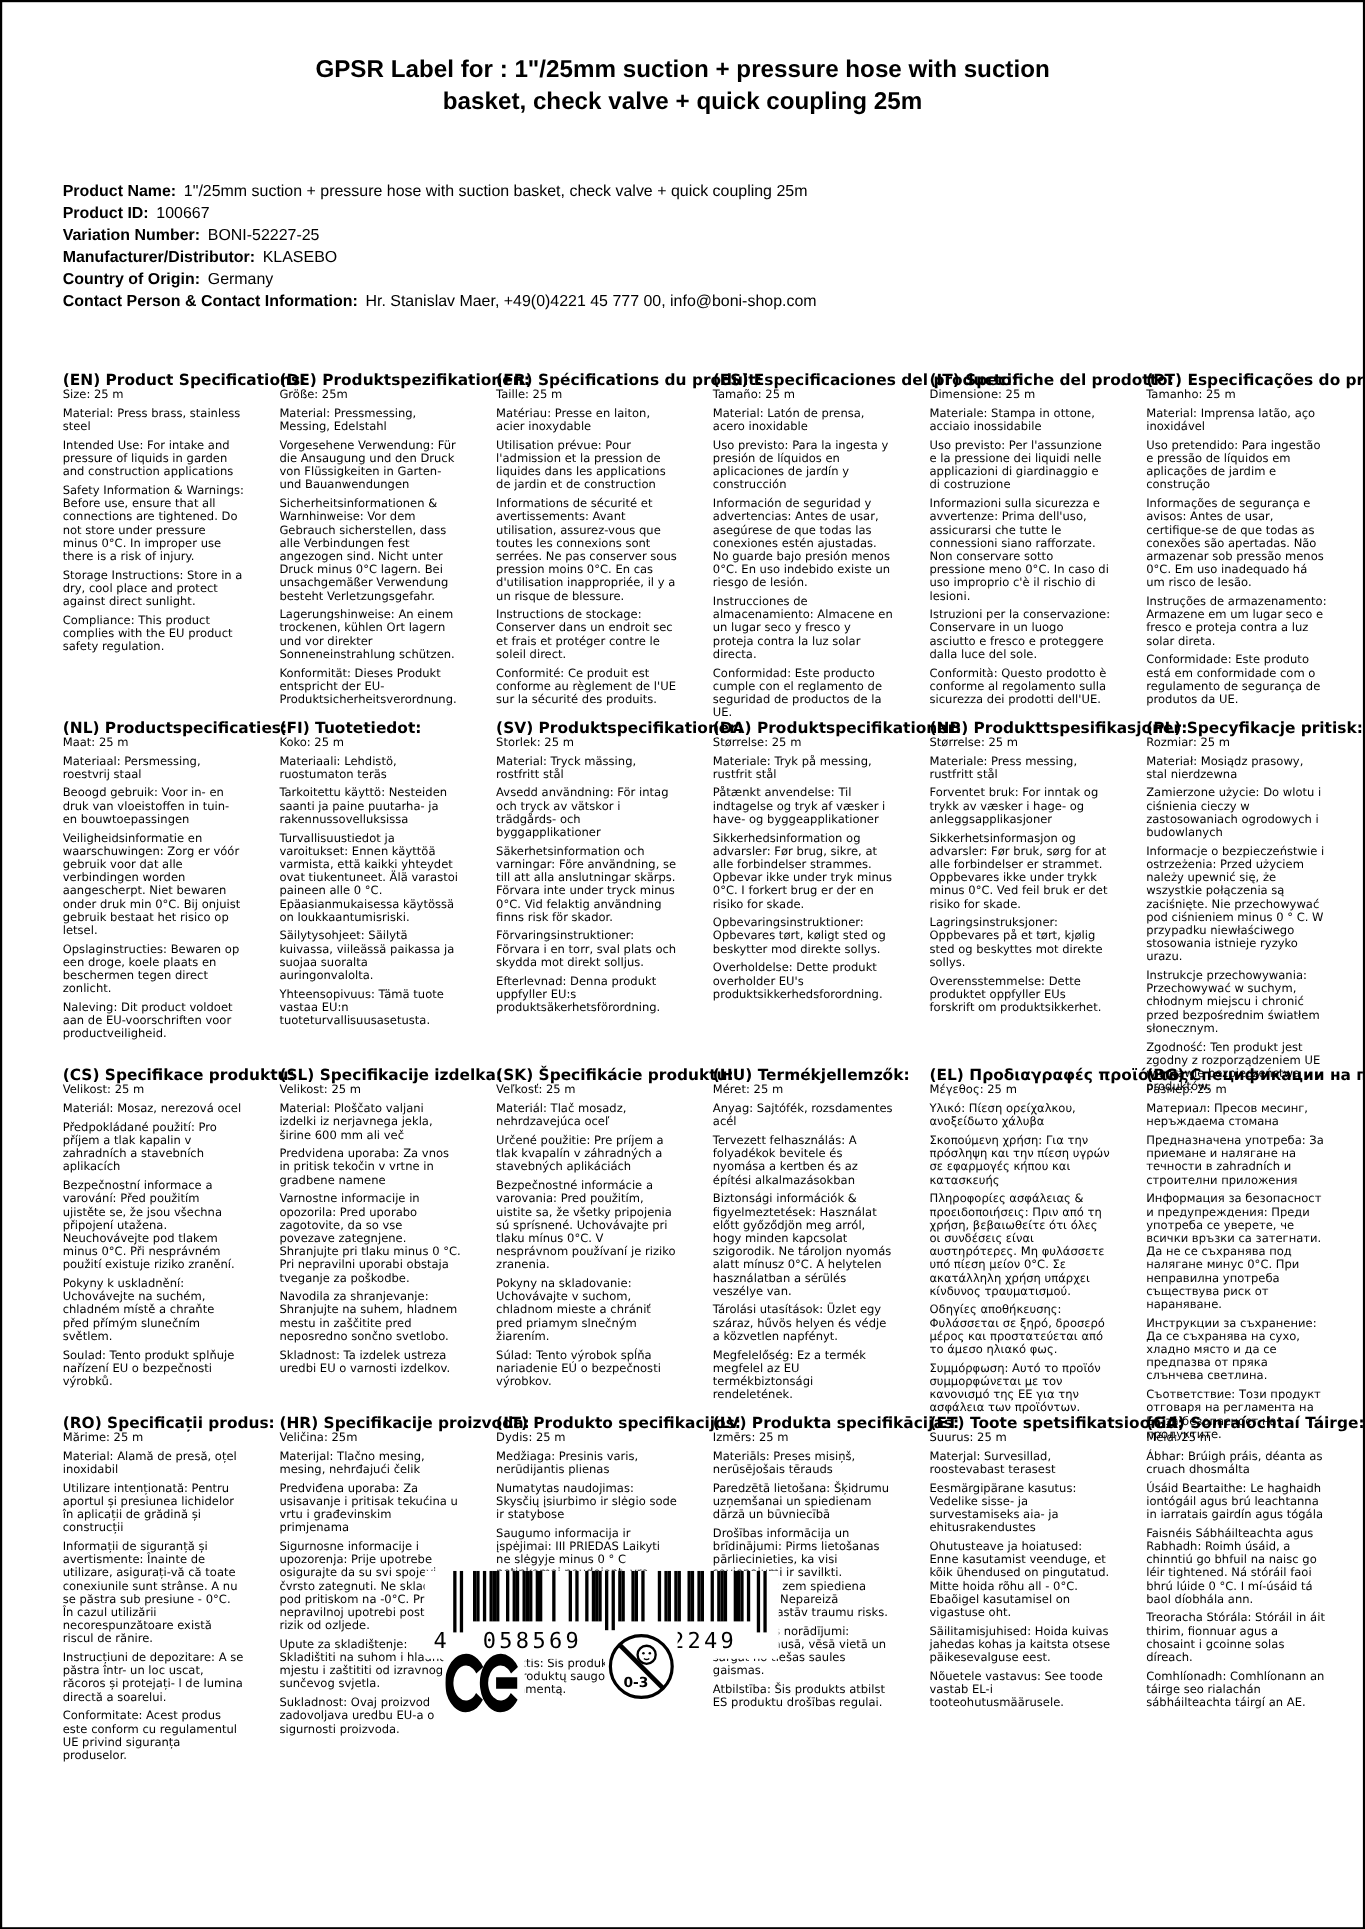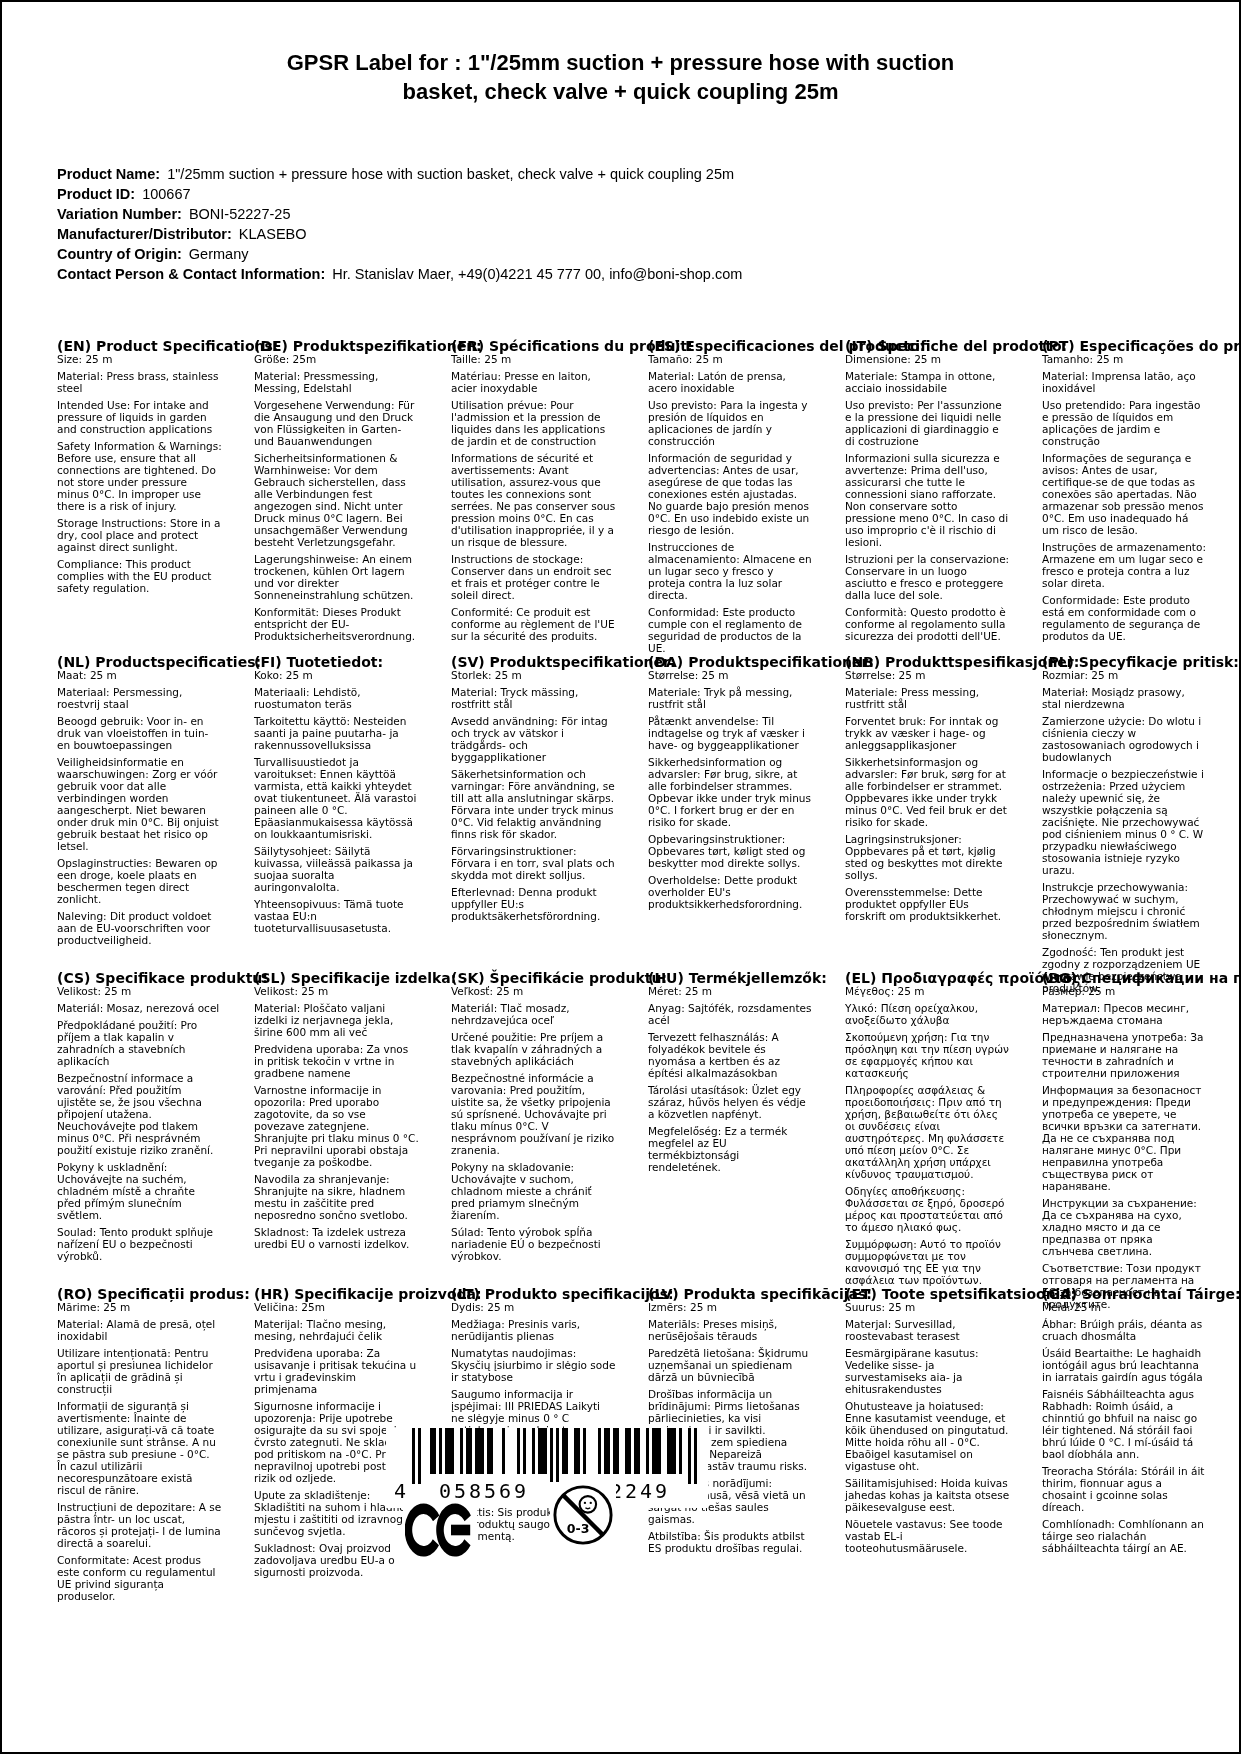--- a/index.html
+++ b/index.html
@@ -177,37 +177,38 @@
         <p class="spec-par">Bezpečnostní informace a varování: Před použitím ujistěte se, že jsou všechna připojení utažena. Neuchovávejte pod tlakem minus 0°C. Při nesprávném použití existuje riziko zranění.</p>
         <p class="spec-par">Pokyny k uskladnění: Uchovávejte na suchém, chladném místě a chraňte před přímým slunečním světlem.</p>
         <p class="spec-par">Soulad: Tento produkt splňuje nařízení EU o bezpečnosti výrobků.</p>
       </div>
       <div class="spec-cell">
         <div class="spec-header">(SL) Specifikacije izdelka:</div>
         <p class="spec-par">Velikost: 25 m</p>
         <p class="spec-par">Material: Ploščato valjani izdelki iz nerjavnega jekla, širine 600 mm ali več</p>
         <p class="spec-par">Predvidena uporaba: Za vnos in pritisk tekočin v vrtne in gradbene namene</p>
         <p class="spec-par">Varnostne informacije in opozorila: Pred uporabo zagotovite, da so vse povezave zategnjene. Shranjujte pri tlaku minus 0 °C. Pri nepravilni uporabi obstaja tveganje za poškodbe.</p>
-        <p class="spec-par">Navodila za shranjevanje: Shranjujte na sikre, hladnem mestu in zaščitite pred neposredno sončno svetlobo.</p>
+        <p class="spec-par">Navodila za shranjevanje: Shranjujte na suhem, hladnem mestu in zaščitite pred neposredno sončno svetlobo.</p>
         <p class="spec-par">Skladnost: Ta izdelek ustreza uredbi EU o varnosti izdelkov.</p>
       </div>
       <div class="spec-cell">
         <div class="spec-header">(SK) Špecifikácie produktu:</div>
         <p class="spec-par">Veľkosť: 25 m</p>
         <p class="spec-par">Materiál: Tlač mosadz, nehrdzavejúca oceľ</p>
         <p class="spec-par">Určené použitie: Pre príjem a tlak kvapalín v záhradných a stavebných aplikáciách</p>
         <p class="spec-par">Bezpečnostné informácie a varovania: Pred použitím, uistite sa, že všetky pripojenia sú sprísnené. Uchovávajte pri tlaku mínus 0°C. V nesprávnom používaní je riziko zranenia.</p>
         <p class="spec-par">Pokyny na skladovanie: Uchovávajte v suchom, chladnom mieste a chrániť pred priamym slnečným žiarením.</p>
         <p class="spec-par">Súlad: Tento výrobok spĺňa nariadenie EÚ o bezpečnosti výrobkov.</p>
       </div>
       <div class="spec-cell">
         <div class="spec-header">(HU) Termékjellemzők:</div>
         <p class="spec-par">Méret: 25 m</p>
         <p class="spec-par">Anyag: Sajtófék, rozsdamentes acél</p>
         <p class="spec-par">Tervezett felhasználás: A folyadékok bevitele és nyomása a kertben és az építési alkalmazásokban</p>
+        <p class="spec-par">Biztonsági információk &amp; figyelmeztetések: Használat előtt győződjön meg arról, hogy minden kapcsolat szigorodik. Ne tároljon nyomás alatt mínusz 0°C. A helytelen használatban a sérülés veszélye van.</p>
         <p class="spec-par">Tárolási utasítások: Üzlet egy száraz, hűvös helyen és védje a közvetlen napfényt.</p>
         <p class="spec-par">Megfelelőség: Ez a termék megfelel az EU termékbiztonsági rendeletének.</p>
       </div>
       <div class="spec-cell">
         <div class="spec-header">(EL) Προδιαγραφές προϊόντος:</div>
         <p class="spec-par">Μέγεθος: 25 m</p>
         <p class="spec-par">Υλικό: Πίεση ορείχαλκου, ανοξείδωτο χάλυβα</p>
         <p class="spec-par">Σκοπούμενη χρήση: Για την πρόσληψη και την πίεση υγρών σε εφαρμογές κήπου και κατασκευής</p>
         <p class="spec-par">Πληροφορίες ασφάλειας &amp; προειδοποιήσεις: Πριν από τη χρήση, βεβαιωθείτε ότι όλες οι συνδέσεις είναι αυστηρότερες. Μη φυλάσσετε υπό πίεση μείον 0°C. Σε ακατάλληλη χρήση υπάρχει κίνδυνος τραυματισμού.</p>
         <p class="spec-par">Οδηγίες αποθήκευσης: Φυλάσσεται σε ξηρό, δροσερό μέρος και προστατεύεται από το άμεσο ηλιακό φως.</p>

